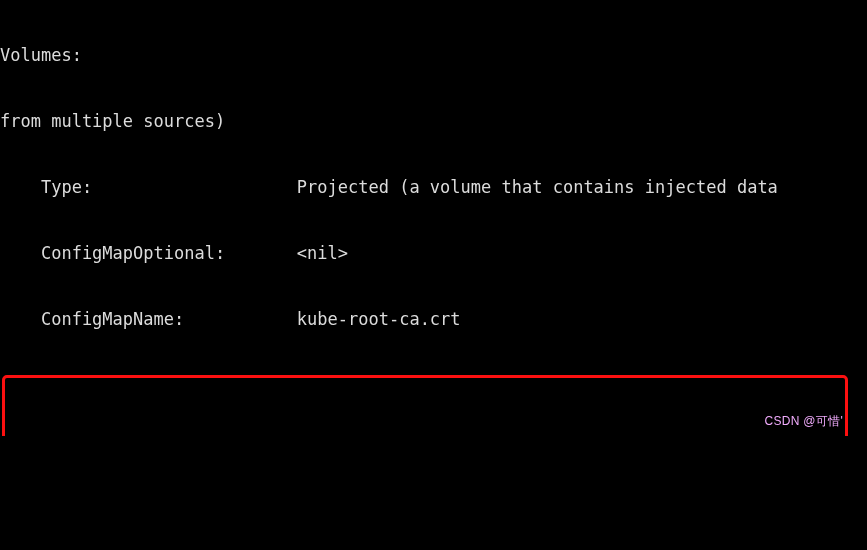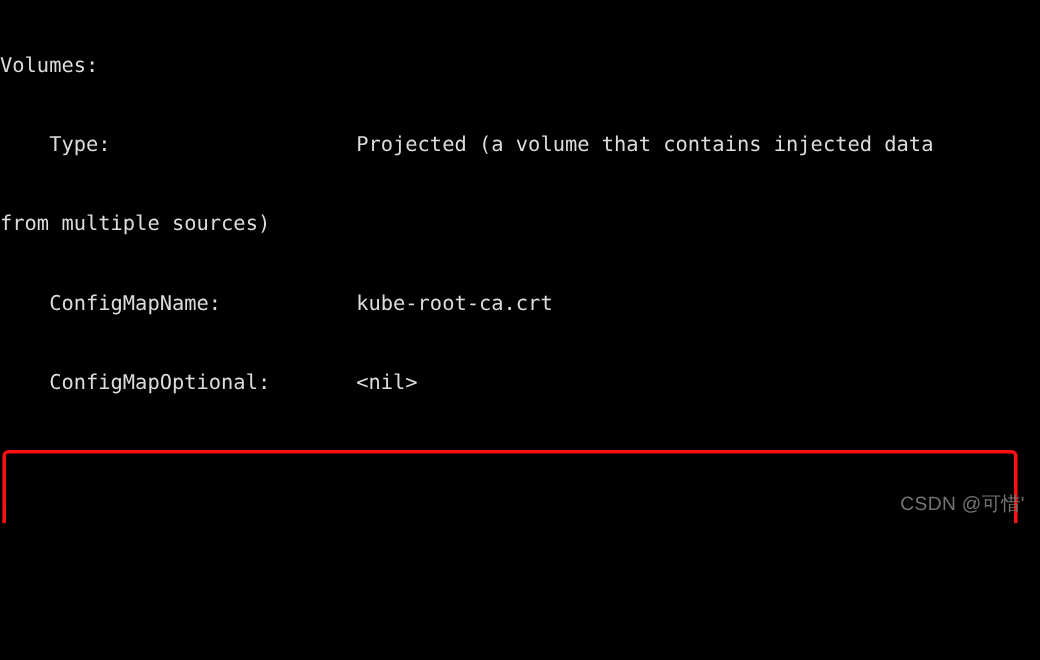--- a/index.html
+++ b/index.html
@@ -43,40 +43,40 @@
     top: 375px;
     width: 846px;
     height: 137px;
     border: 3px solid #fc1010;
     border-radius: 5px;
     box-sizing: border-box;
     pointer-events: none;
   }
   #watermark {
     position: absolute;
-    right: 13px;
+    right: 24px;
     bottom: 4px;
     font-family: "Liberation Sans", sans-serif;
-    font-size: 16px;
-    color: #737373;
+    font-size: 12px;
+    color: #f0abfc;
     letter-spacing: 0.3px;
     white-space: pre;
   }
 </style>
 </head>
 <body>
 
 <div id="terminal">
 
   <div id="screen">
     <span class="line">Volumes:</span>
+    <span class="line">from multiple sources)</span>
     <span class="line">    Type:                    Projected (a volume that contains injected data</span>
-    <span class="line">from multiple sources)</span>
+    <span class="line">    ConfigMapOptional:       &lt;nil&gt;</span>
     <span class="line">    ConfigMapName:           kube-root-ca.crt</span>
-    <span class="line">    ConfigMapOptional:       &lt;nil&gt;</span>
     
     
     
     
     
     
     
     
     
     

